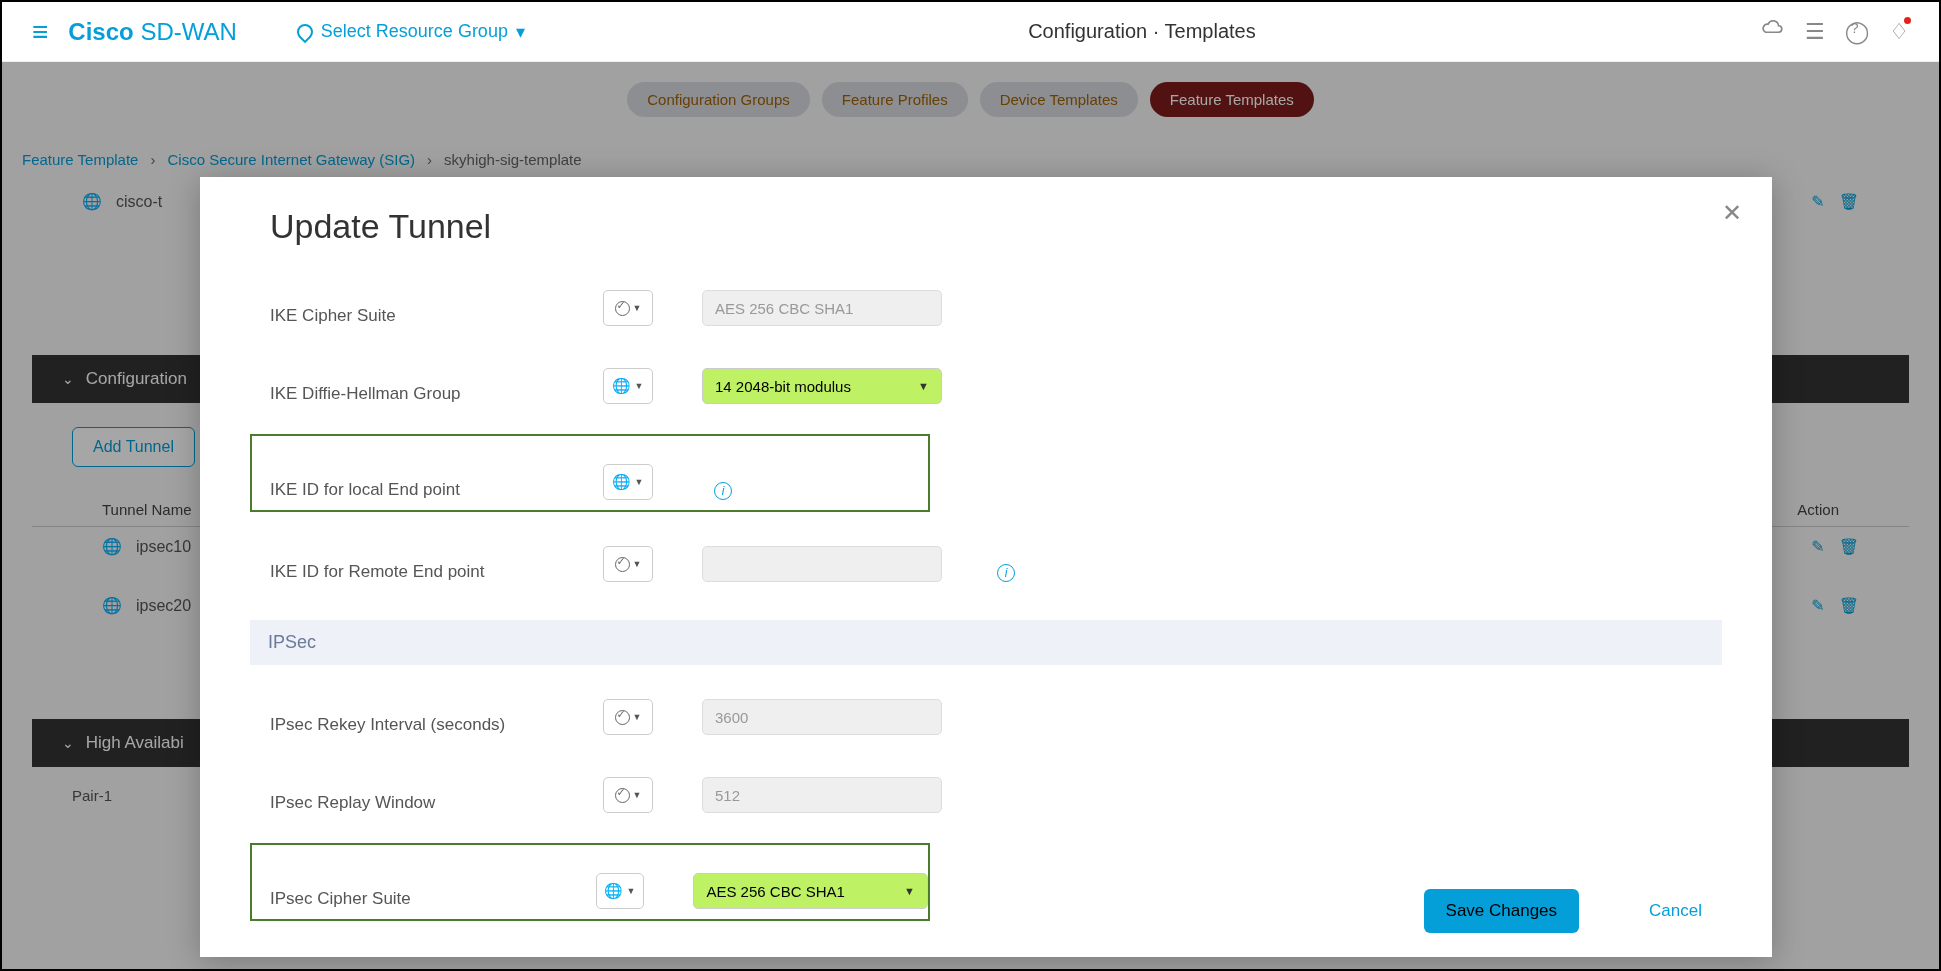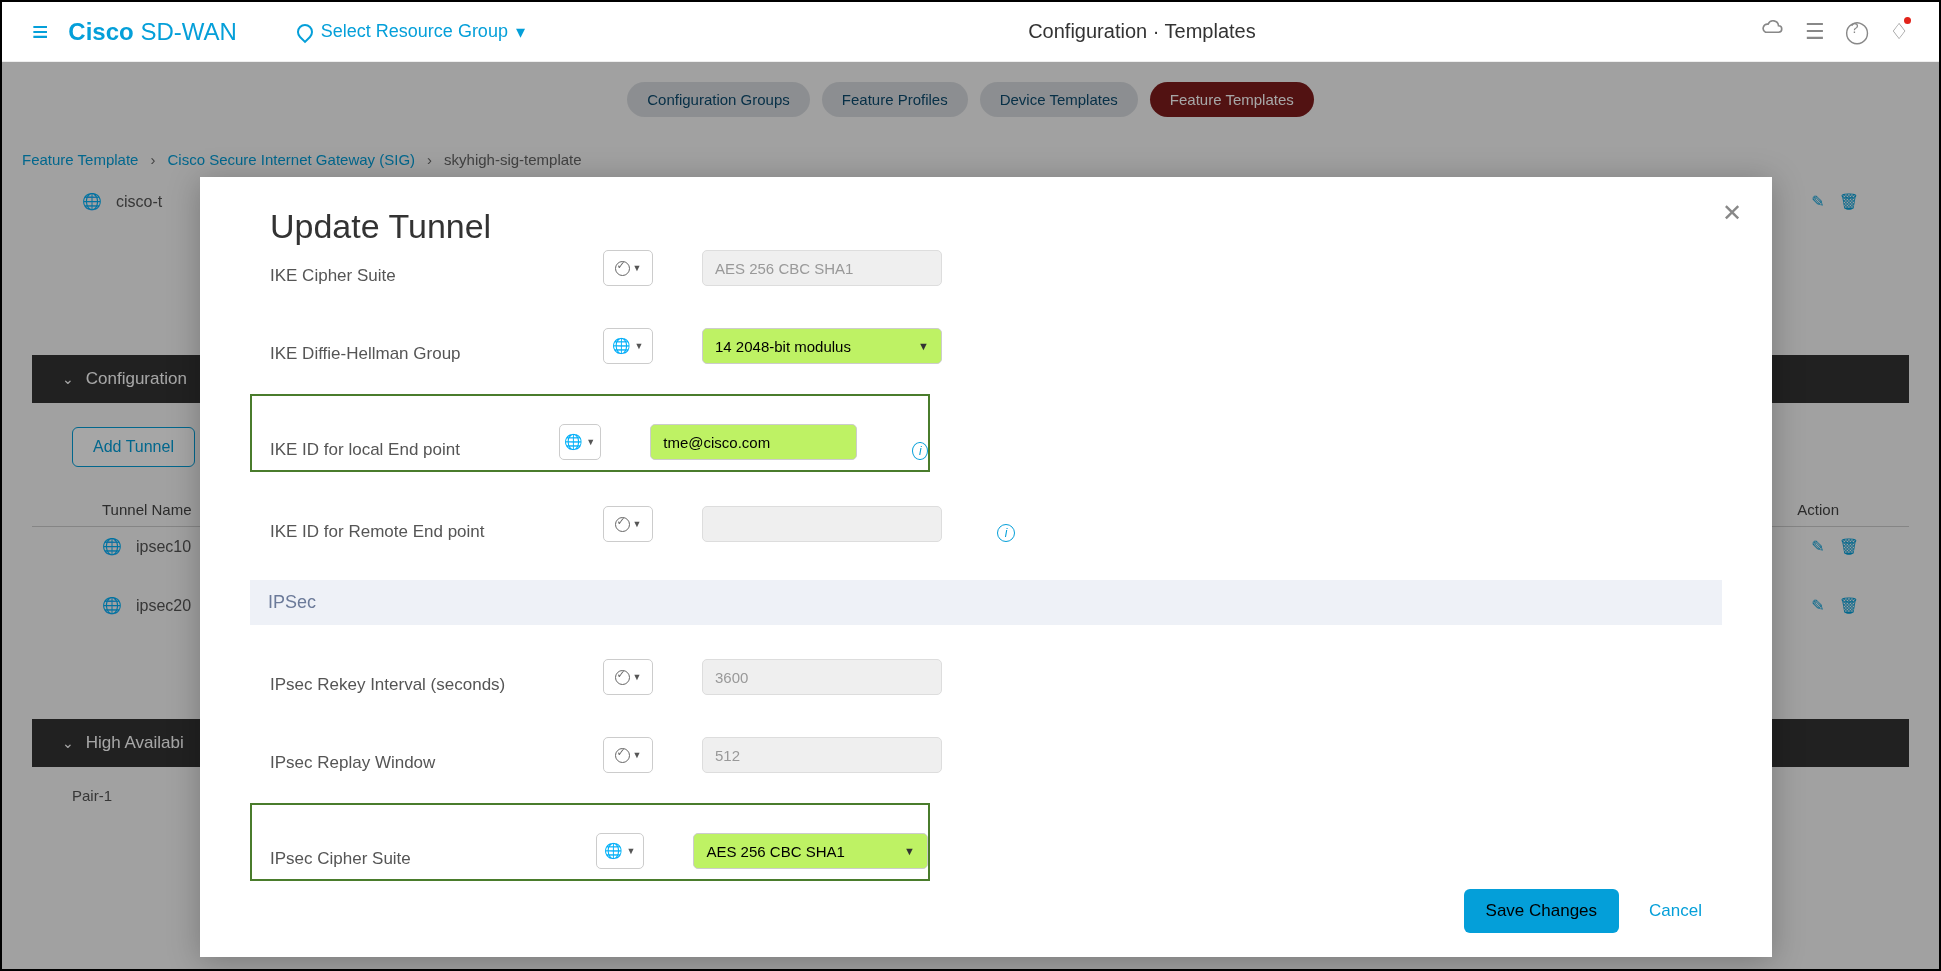--- a/index.html
+++ b/index.html
@@ -17,21 +17,21 @@
   .header-right { display: flex; gap: 20px; align-items: center; }
   .hr-icon { color: #888; font-size: 22px; position: relative; }
   .cloud-icon svg { width: 26px; height: 26px; stroke: #888; fill: none; stroke-width: 1.5; }
   .bell-dot { position:absolute; top:-2px; right:-2px; width:7px; height:7px; background:#e2231a; border-radius:50%; }
   
   
   .backdrop { position: absolute; top: 60px; left: 0; right: 0; bottom: 0; background: #f7f7f7; }
   .overlay-dim { position: absolute; inset: 0; background: rgba(0,0,0,0.35); }
   
   .pill-row { display:flex; justify-content:center; gap:12px; padding:20px 0; }
-  .pill { background:#d8dbdf; color:#0c4a6e; padding:9px 20px; border-radius:18px; font-size:15px; }
+  .pill { background:#d8dbdf; color:#a16207; padding:9px 20px; border-radius:18px; font-size:15px; }
   .pill.active { background:#7f1d1d; color:#fff; }
   
   .crumbs { padding: 14px 20px; font-size: 15px; color: #666; display:flex; gap:12px; align-items:center; }
   .crumbs a { color: #049fd9; text-decoration:none; }
   
   .row-item { display:flex; align-items:center; gap:14px; padding:10px 80px; font-size:16px; color:#555; }
   .globe-sm { color:#888; }
   .row-actions { margin-left:auto; display:flex; gap:14px; color:#049fd9; }
   
   .section-bar { background:#333; color:#fff; padding:14px 30px; font-size:17px; display:flex; align-items:center; gap:12px; margin:14px 30px 0; }
@@ -41,41 +41,41 @@
   
   .tbl-head { display:flex; padding:10px 70px 8px; font-size:15px; color:#444; border-bottom:1px solid #ccc; margin:0 30px; }
   .tbl-head .col-name { flex:0 0 200px; }
   .tbl-head .col-action { margin-left:auto;text-align:center; }
   
   .pair-label { padding:20px 70px; font-size:15px; color:#555; }
   
   
   .modal { position:absolute; top:175px; left:198px; width:1572px; height:780px; background:#fff; box-shadow:0 4px 30px rgba(0,0,0,0.25); padding:30px 70px 20px; overflow:hidden; }
   .modal-close { position:absolute; top:22px; right:30px; font-size:24px; color:#888; cursor:pointer; }
-  .modal h1 { font-size:34px; font-weight:300; color:#333; }
+  .modal h1 { font-size:34px; font-weight:300; color:#333; margin-bottom:40px; }
   
   .form-row { display:flex; align-items:flex-end; height:40px; margin-bottom:38px;gap:43px; }
   .form-row.highlighted { border:2px solid #4a7c2c; padding:10px 0; margin-left:-20px; padding-left:18px; height:78px; margin-bottom:8px; margin-top:-8px; width:680px; }
   .form-label { width:290px; font-size:17px; color:#555; }
   
   .scope-btn { width:50px; height:36px; border:1px solid #ccc; border-radius:5px; background:#fff; display:flex; align-items:center; justify-content:center; gap:3px; font-size:14px; color:#555; margin-right:6px; }
   .scope-btn .caret { font-size:9px; }
   
   .field-box { height:36px; border:1px solid #ccc; border-radius:5px; padding:0 12px; font-size:15px; display:flex; align-items:center; background:#bef264; }
   .field-box.disabled { background:#efefef; color:#999; border-color:#ddd; }
   .field-box.w240 { width:240px; }
   .field-box .dd-caret { margin-left:auto; font-size:11px; color:#333; }
   
   .info-icon { margin-left:12px; width:18px; height:18px; border:1.5px solid #049fd9; border-radius:50%; color:#049fd9; font-size:12px; display:flex; align-items:center; justify-content:center; font-style:italic; }
   
   .section-sub { background:#eef1f7; color:#6b7a99; font-size:18px; padding:12px 18px; margin:10px -20px 30px; width:calc(100% + 40px); }
   
   .modal-actions { position:absolute; bottom:24px; right:70px; display:flex; gap:30px; align-items:center; }
   .btn-primary { background:#049fd9; color:#000000; padding:12px 22px; border-radius:6px; font-size:17px; border:none; cursor:pointer; }
-  .btn-link { color:#049fd9; font-size:17px; background:none; border:none; cursor:pointer; }
+  .btn-link { color:#049fd9; font-size:17px; background:none; border:none; cursor:pointer;margin-left:40px; }
   
   .check-circ { display:inline-block; width:15px; height:15px; border:1.5px solid #666; border-radius:50%; position:relative; }
   .check-circ::after { content:'✓'; position:absolute; top:-3px; left:1px; font-size:11px; color:#666; }
   .globe-circ { font-size:15px; color:#555; }
 </style>
 </head>
 <body>
 
 <div class="header">
   <span class="hamburger">≡</span>
@@ -183,21 +183,20 @@
         <span class="dd-caret">▼</span>
       </span>
   </div>
 
   <div class="form-row highlighted">
     <span class="form-label">IKE ID for local End point</span>
     <span class="scope-btn">
         <span class="globe-circ">🌐</span>
         <span class="caret">▼</span>
       </span>
-    <span class="field-box w240">tme@cisco.com</span>
     <span class="info-icon">i</span>
   </div>
 
   <div class="form-row" style="margin-top:30px">
     <span class="form-label">IKE ID for Remote End point</span>
     <span class="scope-btn">
         <span class="check-circ"></span>
         <span class="caret">▼</span>
       </span>
     <span class="field-box disabled w240"></span>

